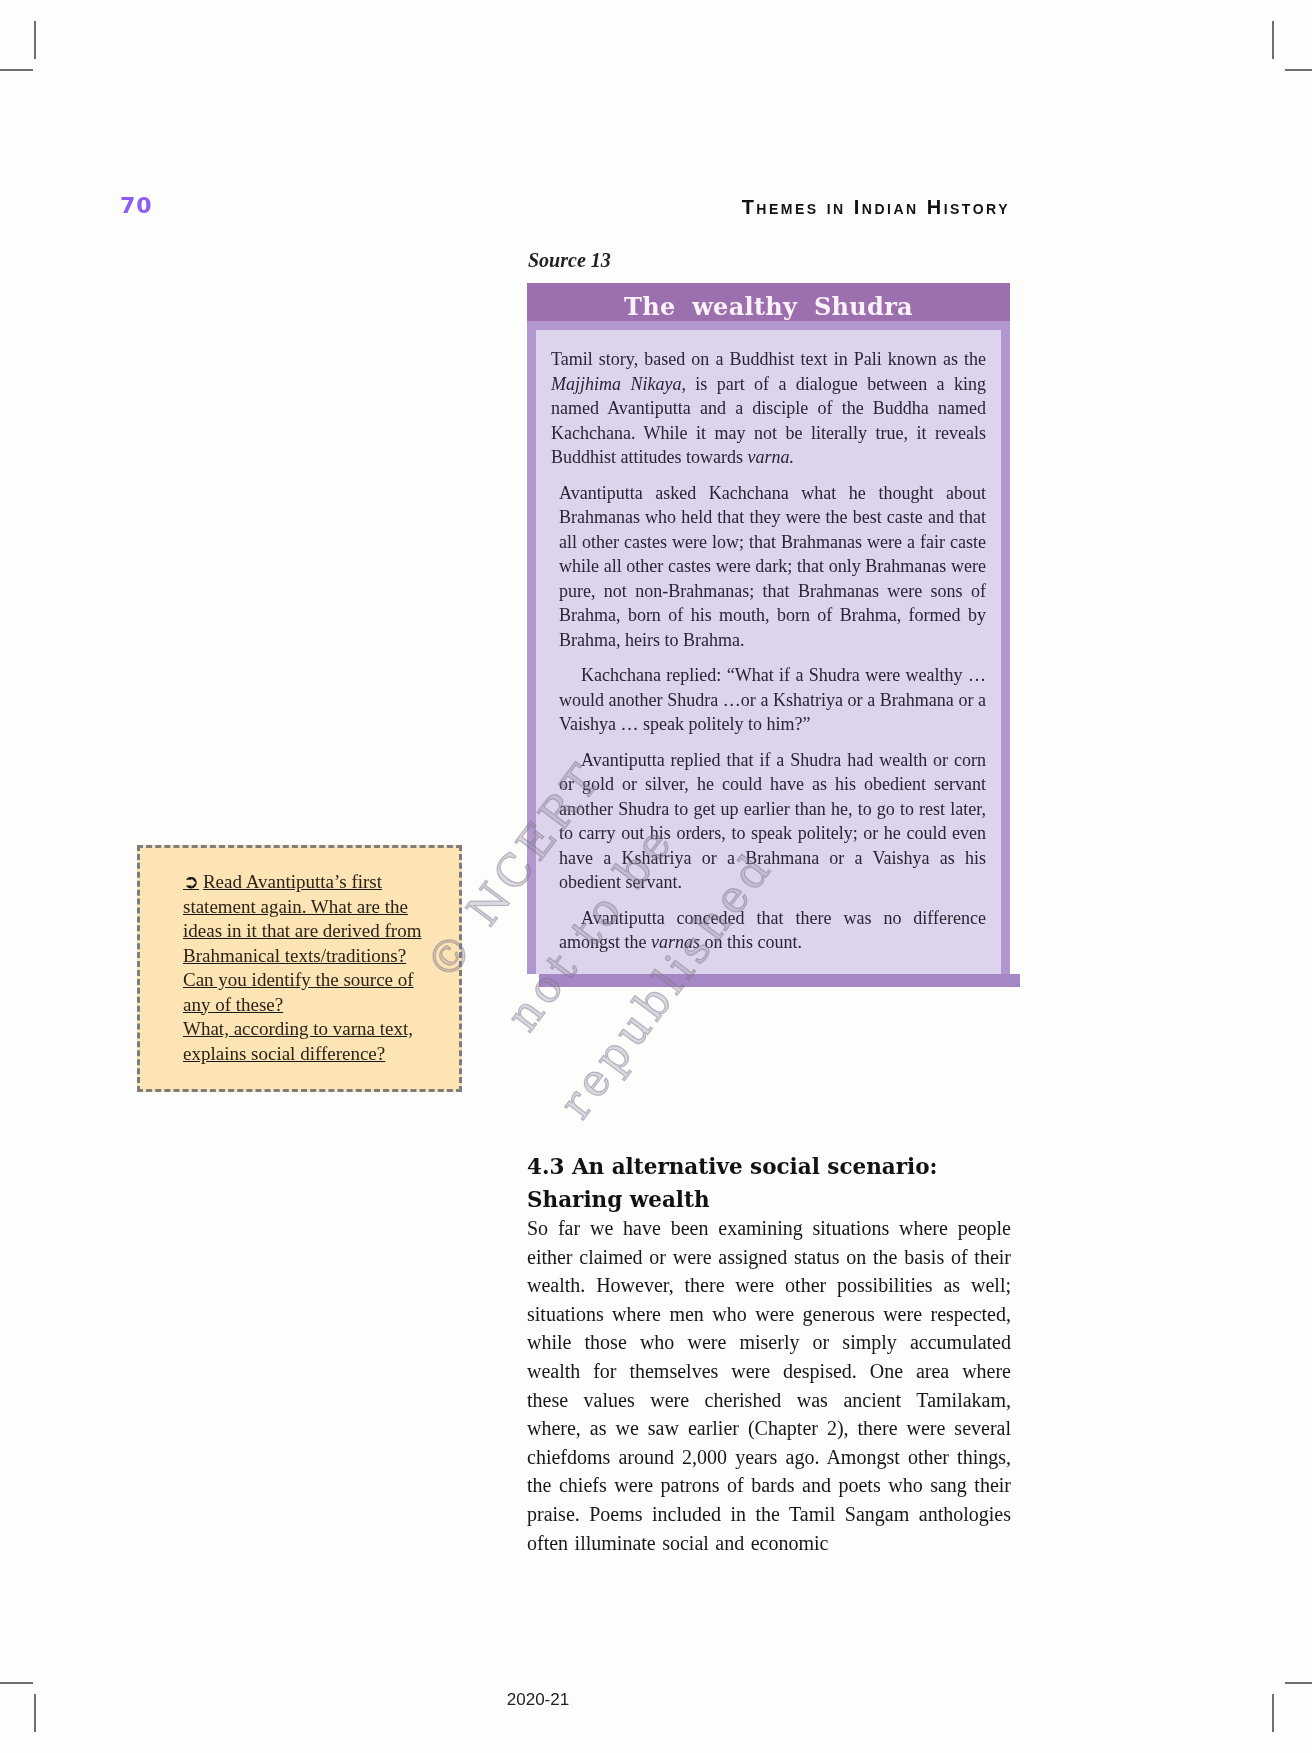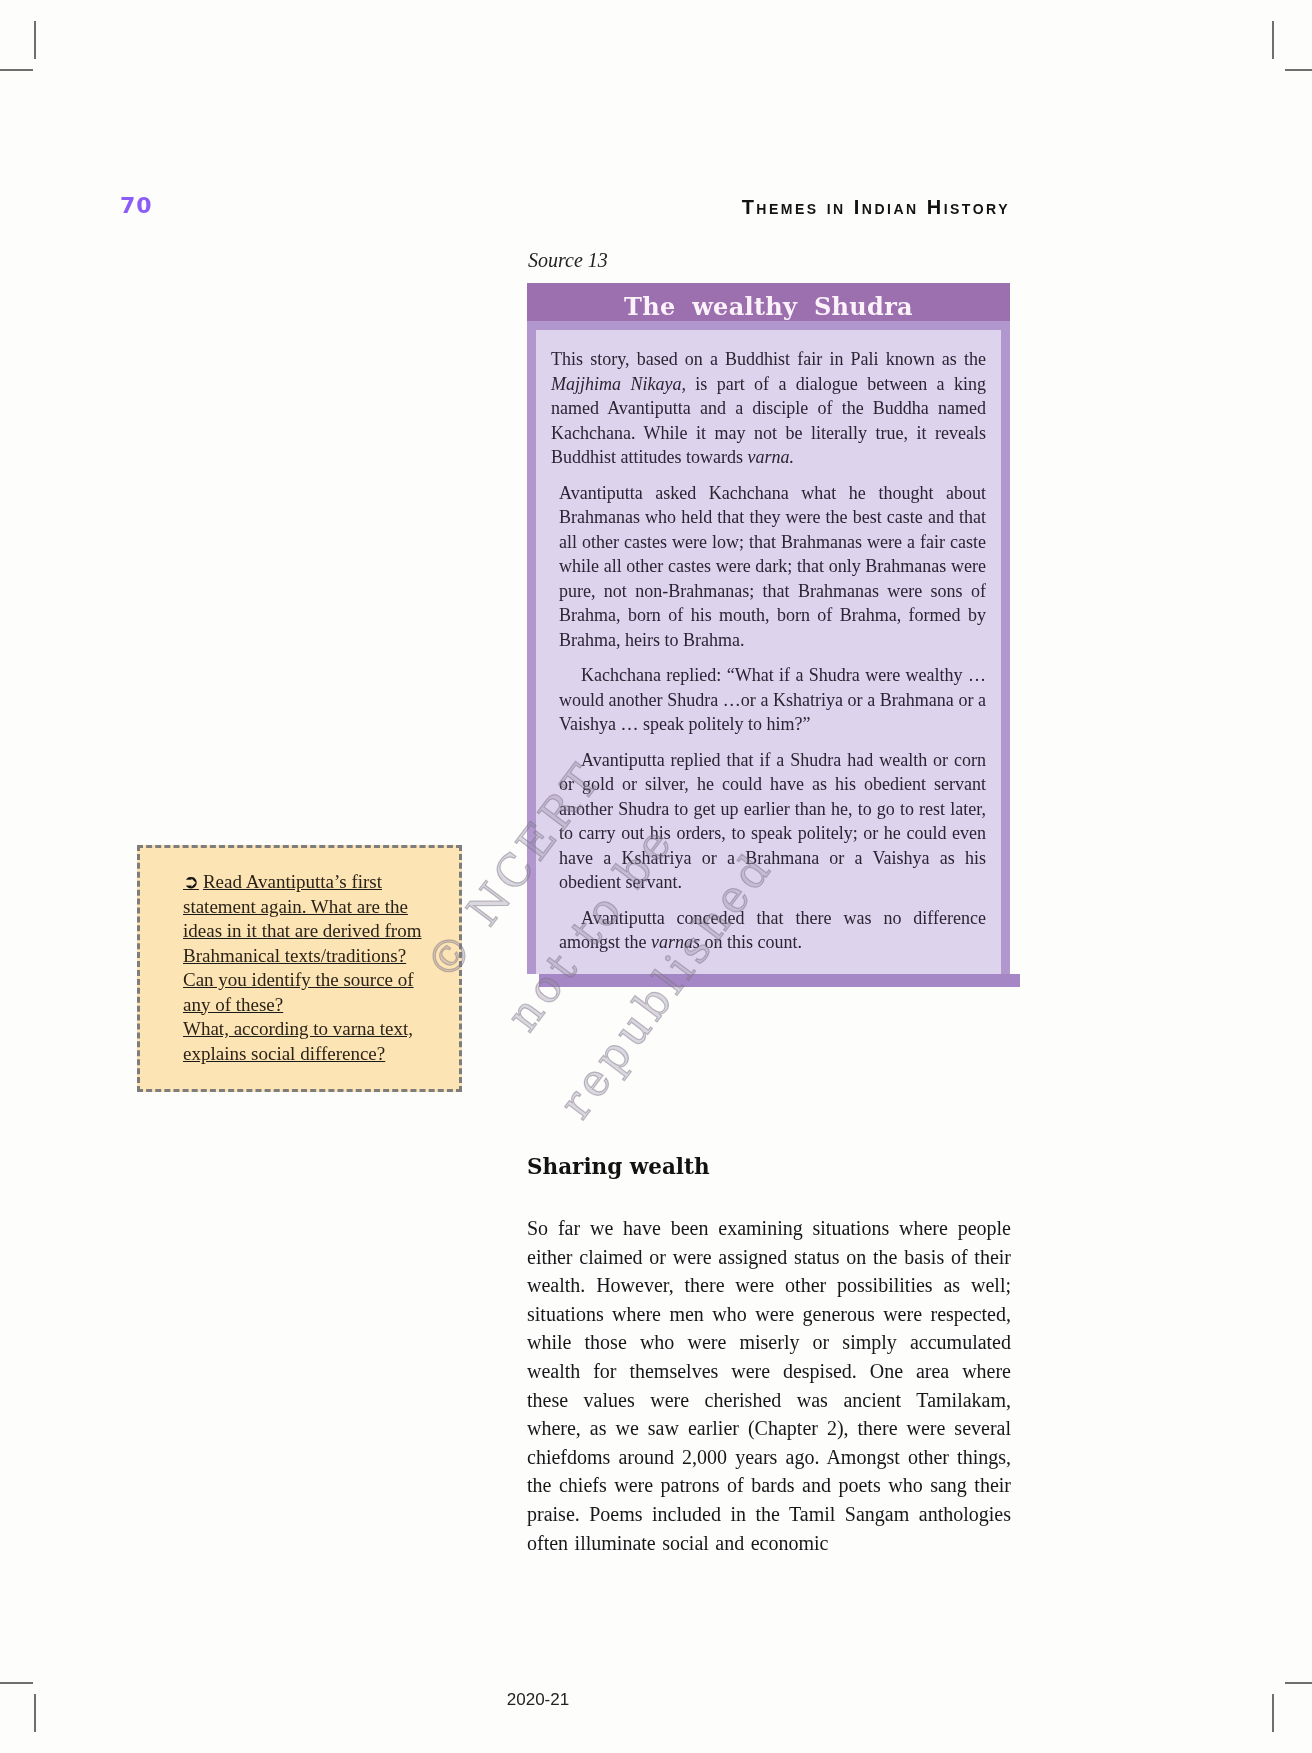--- a/index.html
+++ b/index.html
@@ -24,21 +24,21 @@
   }
   .running-header {
     position:absolute; right:302px; top:196px;
     font-family:"Liberation Sans", sans-serif; font-weight:bold;
     font-variant:small-caps; font-size:20px; letter-spacing:2.5px; color:#121212;
   }
 
   
   .source-label {
     position:absolute; left:528px; top:249px;
-    font-style:italic; font-size:20px; color:#222;
+    font-style:italic; font-size:20px; color:#222;font-weight:bold;
   }
   .source-box { position:absolute; left:527px; top:283px; width:483px; }
   .src-header {
     background:#9c6fae; height:38px;
     display:flex; align-items:flex-end; justify-content:center;
   }
   .src-title {
     color:#fcf3fa; font-weight:bold; font-size:24px;
     font-family:"DejaVu Serif", serif; word-spacing:8px; letter-spacing:0.3px;
   }
@@ -109,21 +109,21 @@
 <div class="running-header">Themes in Indian History</div>
 
 <div class="source-label">Source 13</div>
 
 <div class="source-box">
   <div class="src-header">
     <span class="src-title">The wealthy Shudra</span>
   </div>
   <div class="src-body">
     <div class="src-panel">
-      <p><span>This story, based on a Buddhist fair in Pali known as the </span><em>Majjhima Nikaya,</em><span> is part of a dialogue between a king named Avantiputta and a disciple of the Buddha named Kachchana. While it may not be literally true, it reveals Buddhist attitudes towards </span><em>varna.</em></p>
+      <p><span>Tamil story, based on a Buddhist text in Pali known as the </span><em>Majjhima Nikaya,</em><span> is part of a dialogue between a king named Avantiputta and a disciple of the Buddha named Kachchana. While it may not be literally true, it reveals Buddhist attitudes towards </span><em>varna.</em></p>
       <p class="inset"><span>Avantiputta asked Kachchana what he thought about Brahmanas who held that they were the best caste and that all other castes were low; that Brahmanas were a fair caste while all other castes were dark; that only Brahmanas were pure, not non-Brahmanas; that Brahmanas were sons of Brahma, born of his mouth, born of Brahma, formed by Brahma, heirs to Brahma.</span></p>
       <p class="inset findent"><span>Kachchana replied: “What if a Shudra were wealthy … would another Shudra …or a Kshatriya or a Brahmana or a Vaishya … speak politely to him?”</span></p>
       <p class="inset findent"><span>Avantiputta replied that if a Shudra had wealth or corn or gold or silver, he could have as his obedient servant another Shudra to get up earlier than he, to go to rest later, to carry out his orders, to speak politely; or he could even have a Kshatriya or a Brahmana or a Vaishya as his obedient servant.</span></p>
       <p class="inset findent"><span>Avantiputta conceded that there was no difference amongst the </span><em>varnas</em><span> on this count.</span></p>
     </div>
   </div>
   <div class="src-shadow"></div>
 </div>
 
 <div class="question-box">
@@ -140,17 +140,18 @@
       <div class="qline">explains social difference?</div>
     </div>
 </div>
 
 <div class="watermark">
   <div>© NCERT</div>
   <div>not to be republished</div>
 </div>
 
 <div class="section-heading">
+  <div>4.3 An alternative social scenario:</div>
   <div class="line2">Sharing wealth</div>
 </div>
 <div class="body-text">So far we have been examining situations where people either claimed or were assigned status on the basis of their wealth. However, there were other possibilities as well; situations where men who were generous were respected, while those who were miserly or simply accumulated wealth for themselves were despised. One area where these values were cherished was ancient Tamilakam, where, as we saw earlier (Chapter 2), there were several chiefdoms around 2,000 years ago. Amongst other things, the chiefs were patrons of bards and poets who sang their praise. Poems included in the Tamil Sangam anthologies often illuminate social and economic</div>
 
 <div class="page-footer">2020-21</div>
 
 </body></html>

